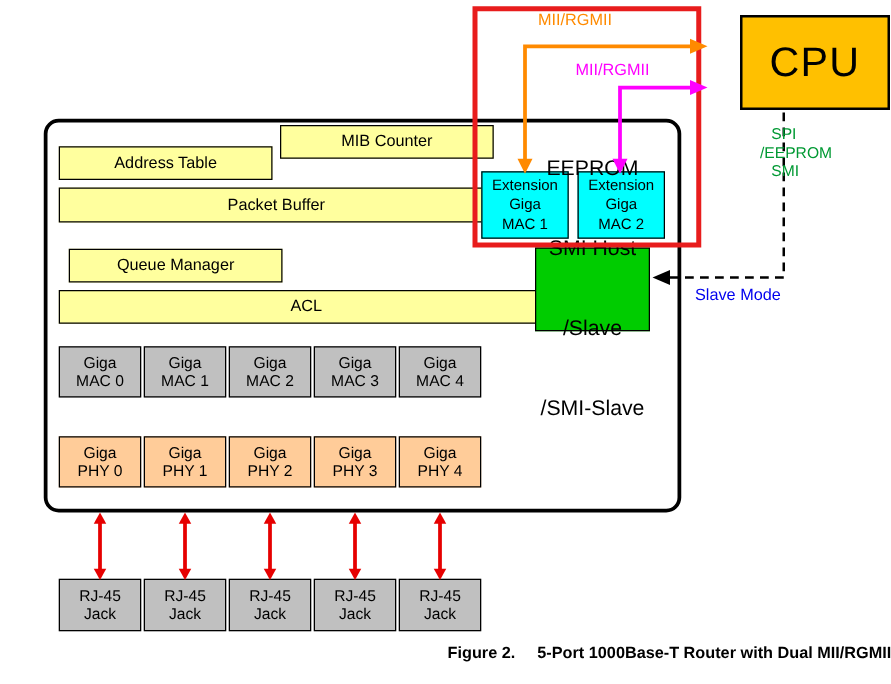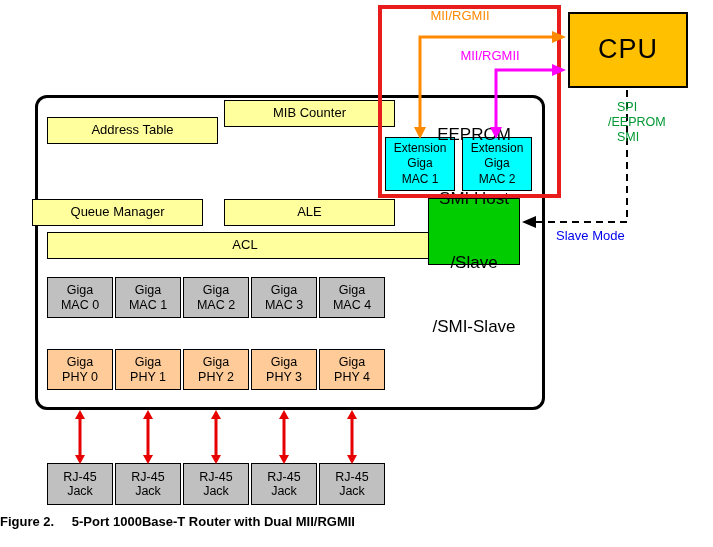--- a/index.html
+++ b/index.html
@@ -29,23 +29,24 @@
   }
   .blk span { display: block; }
   .yellow { background: var(--yellow-block, #ffff9e); }
   .gray   { background: var(--gray-block, #c0c0c0); font-size: 12.5px; }
   .peach  { background: var(--phy-block, #ffcc99); font-size: 12.5px; }
   .cyan   { background: var(--extension-block, #00ffff); font-size: 12px; line-height: 1.3; }
   .greenb { background: var(--eeprom-block, #00cc00); font-size: 17px; line-height: 1.35; gap: 41px; }
   .cpu {
     background: var(--cpu-block, #ffc000);
     border: 2px solid #000;
-    font-size: 27px;
+    font-size: 33px;
     letter-spacing: 1px;
     z-index: 6;
+    margin-left: 24px;
   }
   .main-box {
     position: absolute;
     left: 35px; top: 95px;
     width: 510px; height: 315px;
     border: 3px solid #000;
     border-radius: 12px;
     background: #fff;
     z-index: 1;
   }
@@ -82,38 +83,38 @@
   .lbl-magenta { color: var(--magenta-arrow, #ff00ff); text-align: center; }
   .lbl-green   { color: var(--spi-text, #009933); font-size: 12.5px; line-height: 1.2; }
   .lbl-green span { display: block; }
   .lbl-green .ind { padding-left: 9px; }
   .lbl-blue    { color: var(--slave-mode-text, #0000ee); }
   .caption {
     position: absolute;
     top: 514px;
     left: 0;
     width: 100%;
-    text-align: left;
+    text-align: right;
     font-weight: bold;
     font-size: 13px;
     z-index: 12;
   }
   .cap-gap { margin-left: 14px; }
 </style>
 </head>
 <body>
 
 <div class="canvas">
 
   <div class="main-box"></div>
 
   <div class="blk yellow" style="left:47px;top:117px;width:171px;height:27px">Address Table</div>
   <div class="blk yellow" style="left:224px;top:100px;width:171px;height:27px">MIB Counter</div>
-  <div class="blk yellow" style="left:32px;top:199px;width:171px;height:27px">Queue Manager</div>
-  <div class="blk yellow" style="left:224px;top:199px;width:171px;height:27px">ALE</div>
+  <div class="blk yellow" style="left:47px;top:150px;width:348px;height:28px">Packet Buffer</div>
+  <div class="blk yellow" style="left:55px;top:199px;width:171px;height:27px">Queue Manager</div>
   <div class="blk yellow" style="left:47px;top:232px;width:396px;height:27px">ACL</div>
 
   <div class="blk gray" style="left:47px;top:277px;width:66px;height:41px">
     <span>Giga</span>
     <span>MAC 0</span>
   </div>
   <div class="blk gray" style="left:115px;top:277px;width:66px;height:41px">
     <span>Giga</span>
     <span>MAC 1</span>
   </div>

